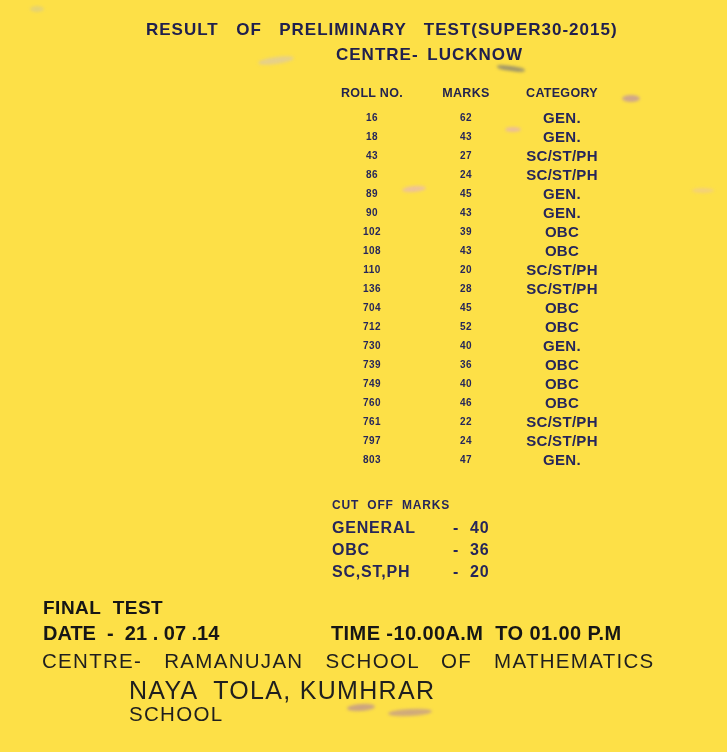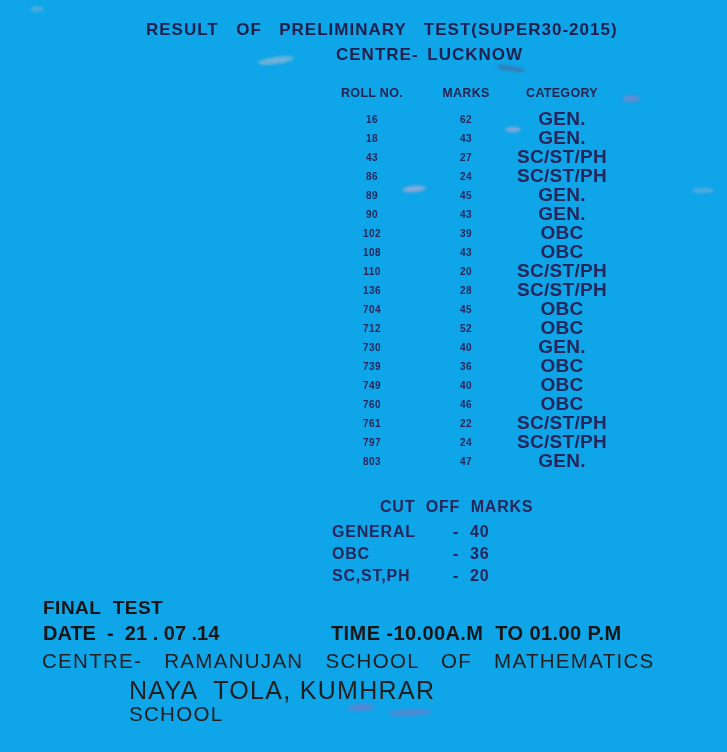--- a/index.html
+++ b/index.html
@@ -1,19 +1,19 @@
 <!DOCTYPE html>
 <html><head>
 <meta charset="utf-8">
 <style>
   html,body{margin:0;padding:0;background:#e9e9e9;}
   .page{
     position:relative;
     width:727px;height:752px;
-    background:#0ea5e9;
+    background:#fde047;
     overflow:hidden;
     font-family:"Liberation Sans", sans-serif;
     color:#232355;
     margin:0 auto;
   }
   
   .title1{
     position:absolute;left:146px;top:20px;
     font-size:17px;font-weight:bold;color:#20204e;
     white-space:pre;letter-spacing:1px;word-spacing:3px;
@@ -33,28 +33,28 @@
   .thead span{text-align:center;}
   .trow{
     display:grid;grid-template-columns:100px 88px 104px;
     height:19px;align-items:center;
   }
   .trow .c1,.trow .c2{
     text-align:center;font-size:10px;font-weight:bold;color:#26265a;
     letter-spacing:0.5px;
   }
   .trow .c3{
-    text-align:center;font-size:19px;font-weight:bold;color:#26265a;
+    text-align:center;font-size:15px;font-weight:bold;color:#26265a;
     letter-spacing:0.3px;
   }
   
   .cutoff{position:absolute;left:332px;top:498px;color:#26265a;}
   .cutoff-head{
-    font-size:16px;font-weight:bold;white-space:pre;
-    letter-spacing:0.8px;margin-bottom:5px;margin-left:48px;
+    font-size:12px;font-weight:bold;white-space:pre;
+    letter-spacing:0.8px;margin-bottom:5px;
   }
   .cutoff-row{
     display:flex;height:22px;font-size:16px;font-weight:bold;
     letter-spacing:0.8px;align-items:center;
   }
   .co-label{width:110px;}
   .co-dash{width:28px;text-align:center;}
   .co-val{}
   
   .ft-head{

